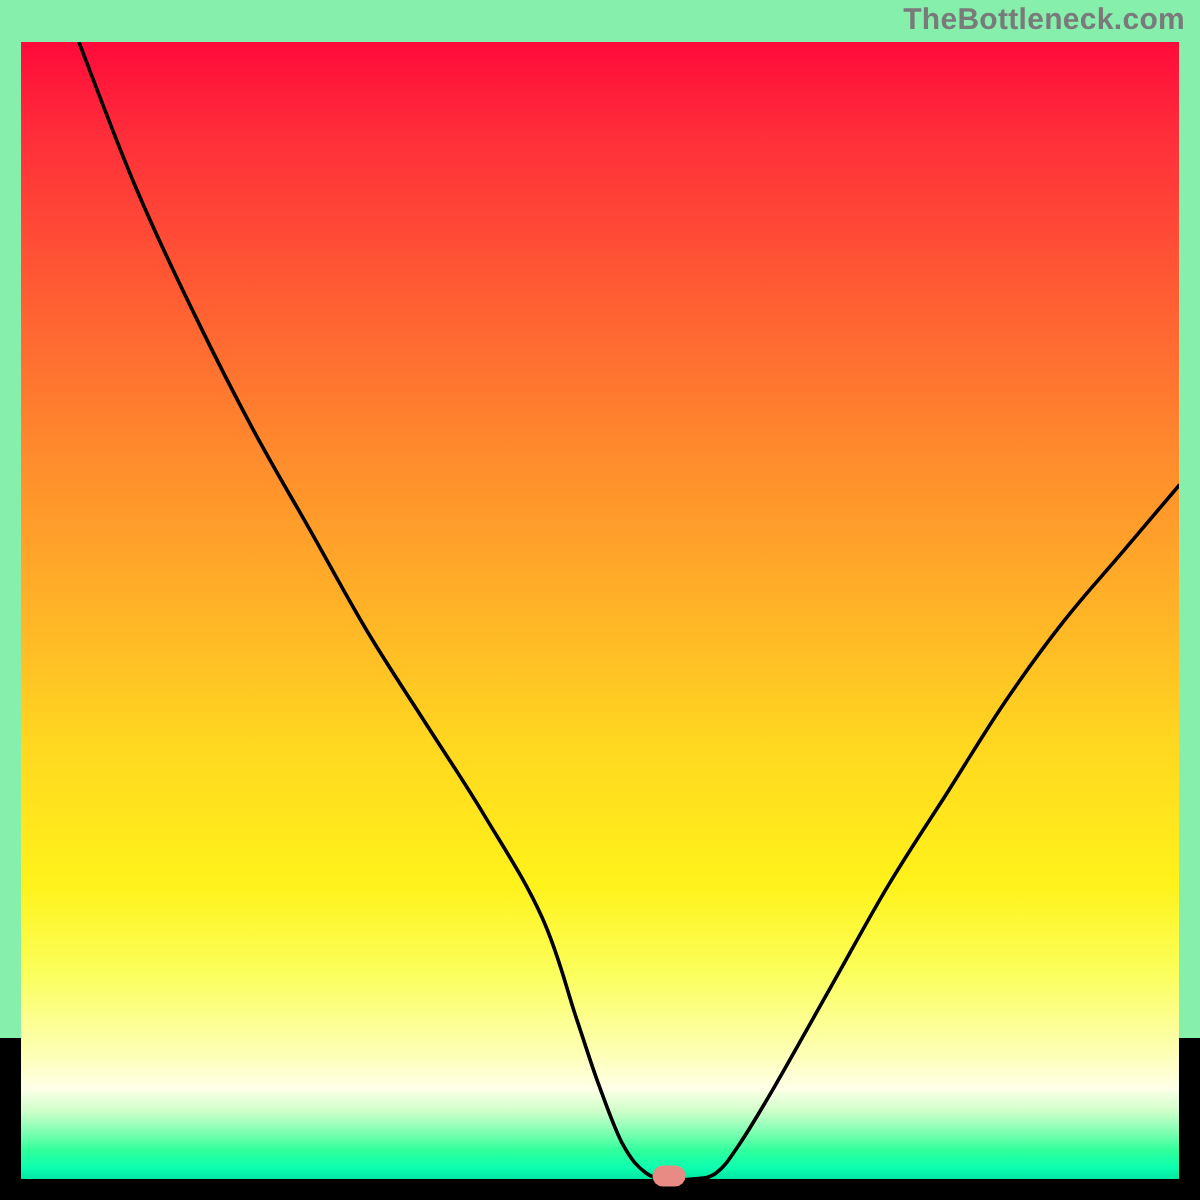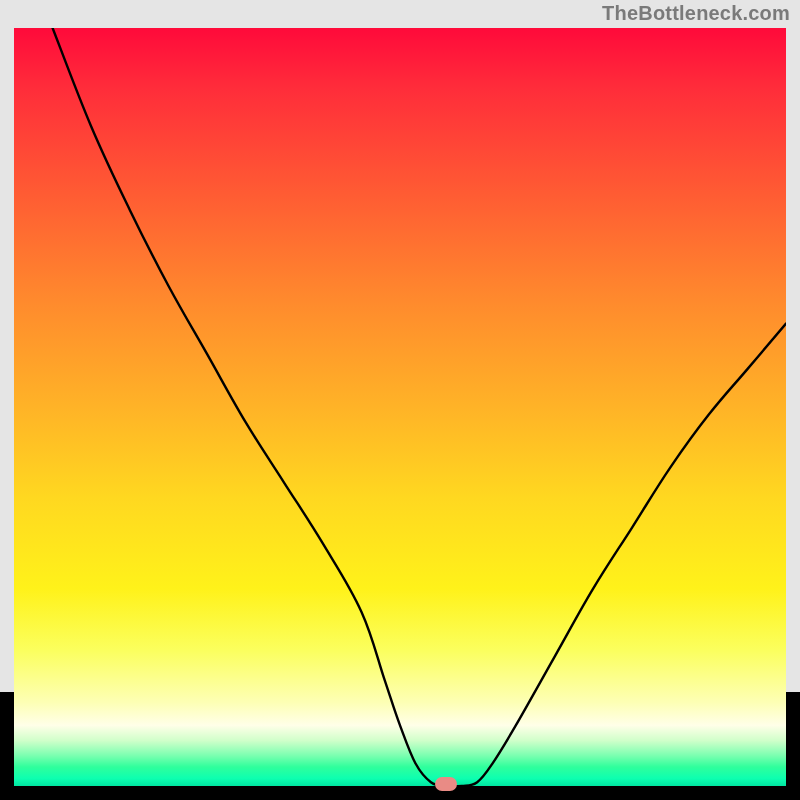--- a/index.html
+++ b/index.html
@@ -10,21 +10,21 @@
     background: #000;
     overflow: hidden;
     font-family: Arial, Helvetica, sans-serif;
   }
   .frame {
     position: absolute;
     top: 0;
     left: 0;
     width: 800px;
     height: 692px;
-    background: #e5e5e5;
+    background: #86efac;
   }
   .watermark {
     position: absolute;
     top: 2px;
     right: 10px;
     font-size: 20px;
     font-weight: bold;
     color: #7a7a7a;
     letter-spacing: 0.2px;
   }

